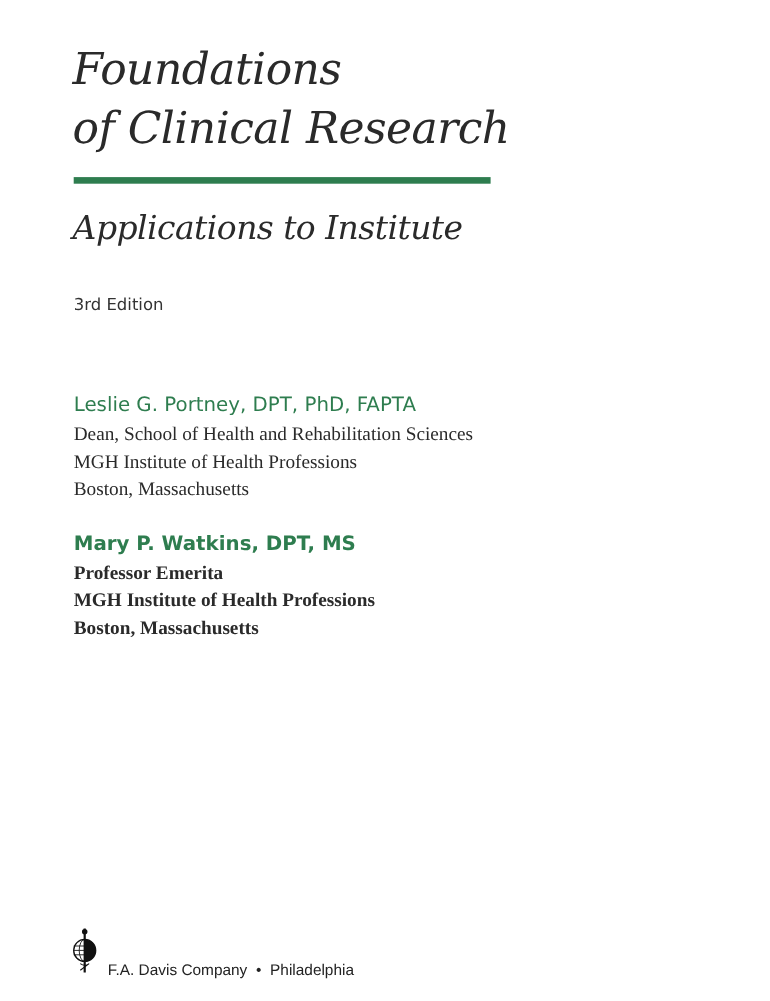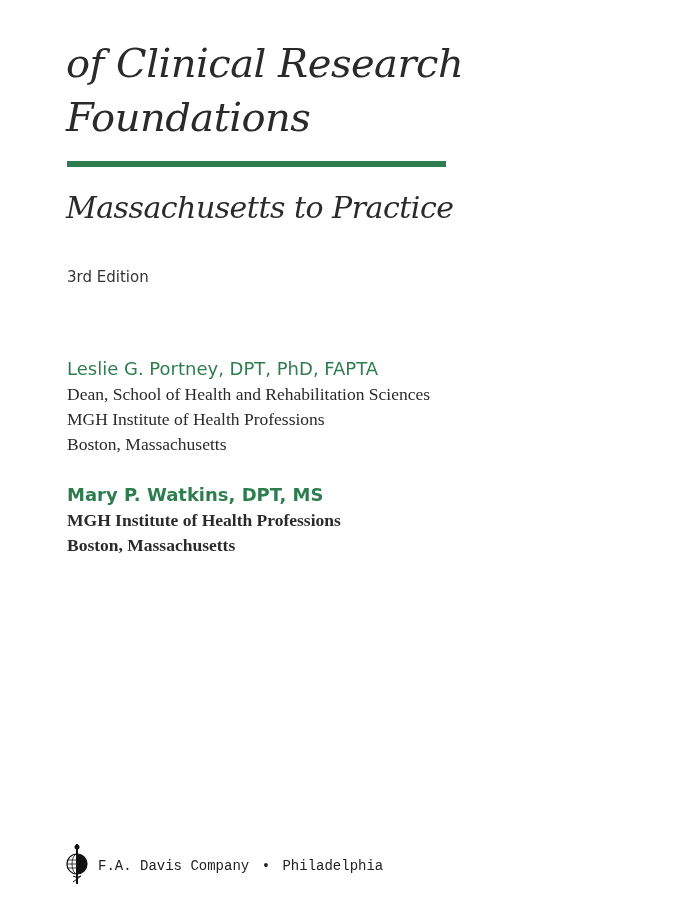--- a/index.html
+++ b/index.html
@@ -32,49 +32,50 @@
     .author-name {
       font-family: "DejaVu Sans", "Liberation Sans", sans-serif;
       font-size: 18px; line-height: 26px; color: #2e7d4f;
     }
     .author-line {
       font-family: "Liberation Serif", "DejaVu Serif", serif;
       font-size: 17.5px; line-height: 25px; color: #2a2a2a;
     }
     .publisher {
       position: absolute; left: 62px; top: 842px;
-      display: flex; align-items: center; gap: 6px;
-      font-family: Liberation Mono, monospace;
+      display: flex; align-items: flex-end; gap: 6px;
+      font-family: Liberation Sans, sans-serif;
       font-size: 14px; color: #222222;
     }
     .bullet { margin: 0 4px; }
   </style>
 </head>
 <body>
 
 <div class="title">
+  <div>Foundations</div>
   <div>of Clinical Research</div>
-  <div>Foundations</div>
 </div>
 
 <div class="rule"></div>
 
-<div class="subtitle">Massachusetts to Practice</div>
+<div class="subtitle">Applications to Institute</div>
 
 <div class="edition">3rd Edition</div>
 
 <div class="author" style="top:356px;">
   <div class="author-name">Leslie G. Portney, DPT, PhD, FAPTA</div>
   <div class="author-line">Dean, School of Health and Rehabilitation Sciences</div>
   <div class="author-line">MGH Institute of Health Professions</div>
   <div class="author-line">Boston, Massachusetts</div>
 </div>
 
 <div class="author" style="top:482px;font-weight:bold;">
   <div class="author-name">Mary P. Watkins, DPT, MS</div>
+  <div class="author-line">Professor Emerita</div>
   <div class="author-line">MGH Institute of Health Professions</div>
   <div class="author-line">Boston, Massachusetts</div>
 </div>
 
 <div class="publisher">
   <span>
     <svg width="30" height="44" viewBox="0 0 30 44">
       <line x1="15" y1="2" x2="15" y2="42" stroke="#111" stroke-width="2"></line>
       <circle cx="15" cy="5" r="2.5" fill="#111"></circle>
       <path d="M15 12 a10 10 0 0 1 0 20 z" fill="#111"></path>

